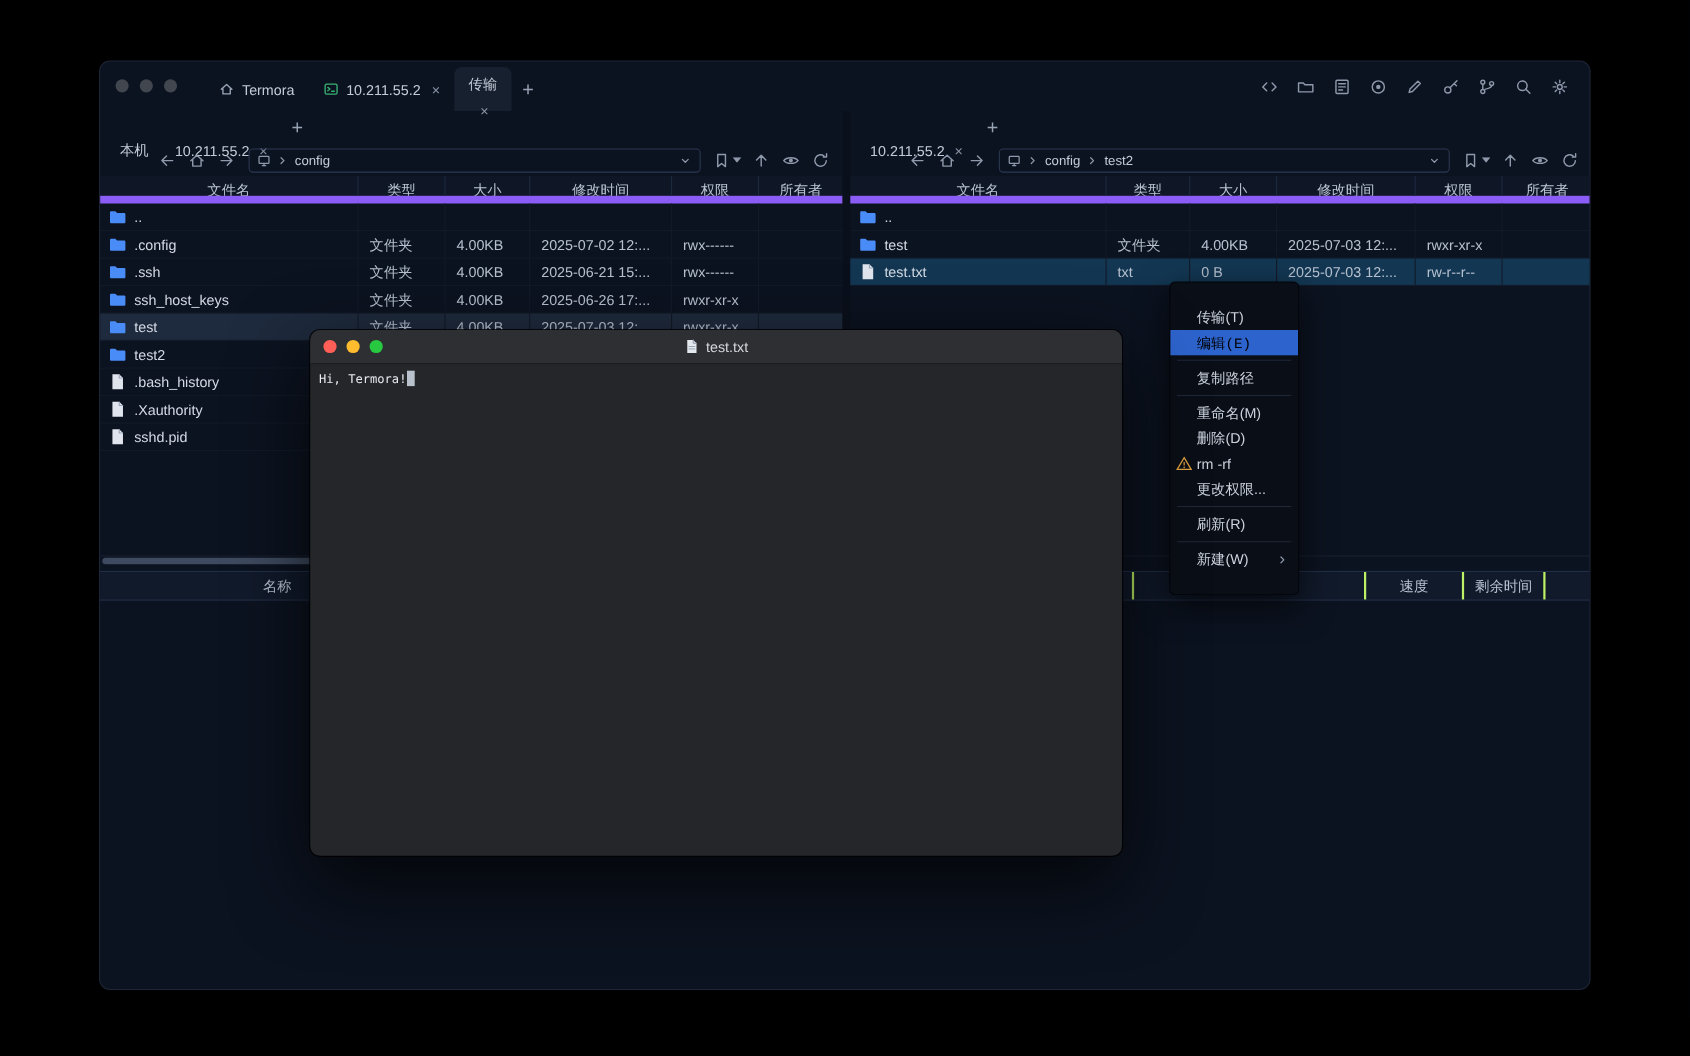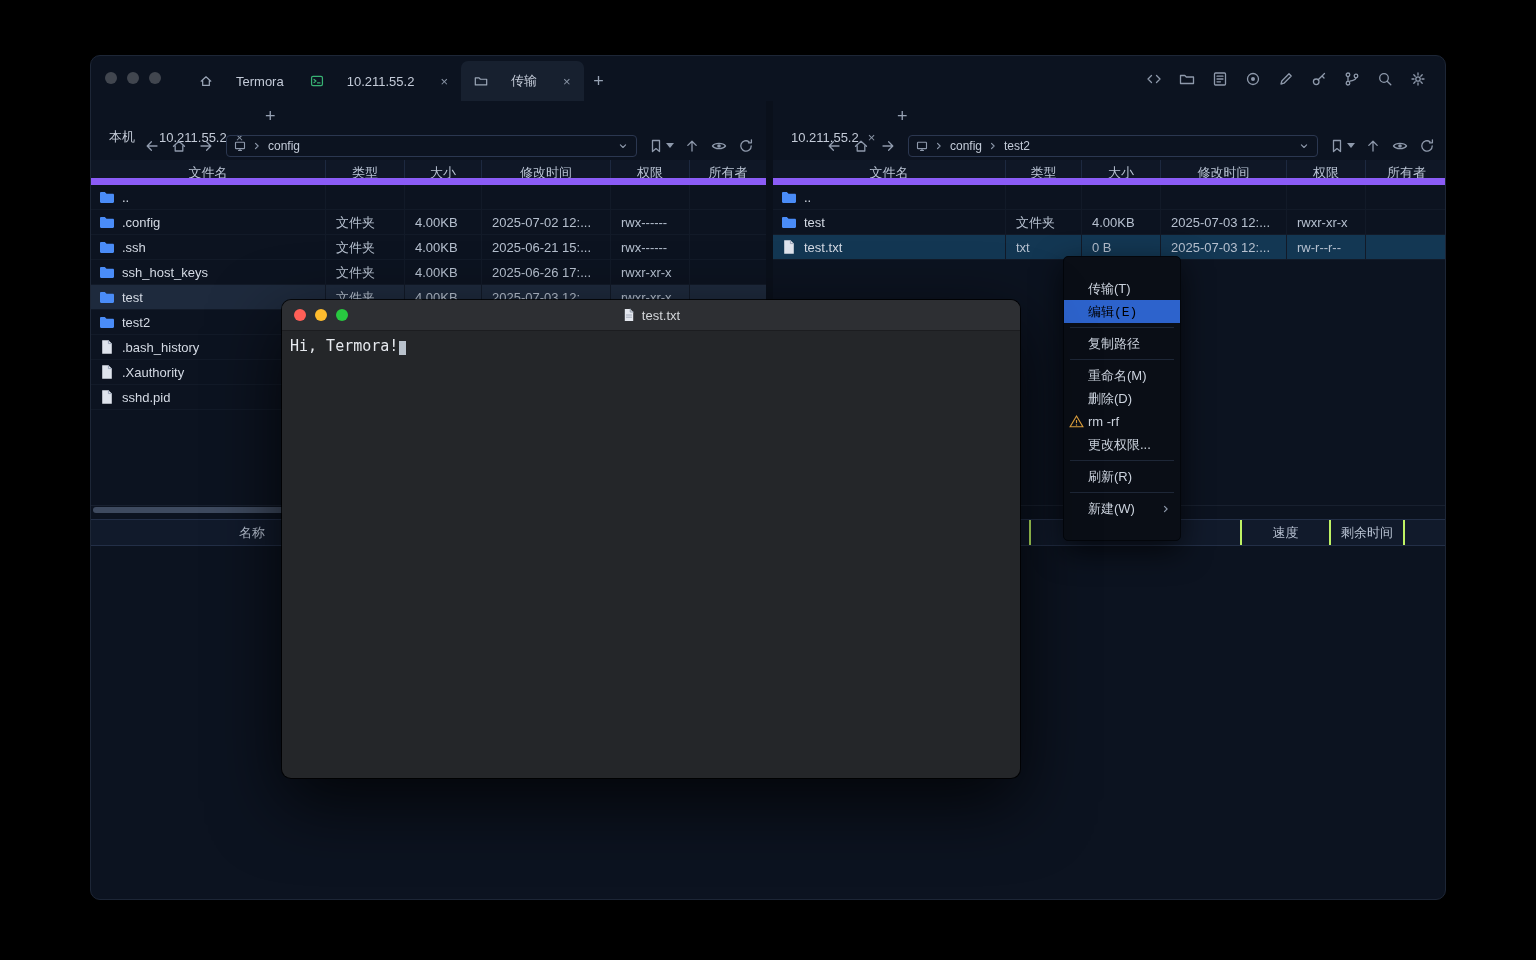--- a/index.html
+++ b/index.html
@@ -11,22 +11,22 @@
   svg.icf{width:16px;height:16px;flex:none;}
 
   .window{position:absolute;left:90px;top:55px;width:1356px;height:845px;background:#0c1320;
     border:1px solid #1d2636;border-radius:10px;overflow:hidden;}
 
   
   .titlebar{position:absolute;left:0;top:0;right:0;height:45px;}
   .lights{position:absolute;left:14px;top:16px;display:flex;gap:10px;}
   .light{width:12px;height:12px;border-radius:50%;background:#41464f;}
   .main-tabs{position:absolute;left:95px;top:5px;height:40px;display:flex;align-items:stretch;}
-  .mtab{display:flex;align-items:center;gap:23px;padding:0 13px;font-size:13px;color:#c4cbd8;border-radius:7px 7px 0 0;}
-  .mtab.active{background:#17202f;}
+  .mtab{display:flex;align-items:center;gap:7px;padding:0 13px;font-size:13px;color:#c4cbd8;border-radius:7px 7px 0 0;}
+  .mtab.active{background:#17202f;flex-direction:column;}
   .x{color:#8a95a6;font-size:13px;margin-left:3px;cursor:default;}
   .tab-plus{width:30px;display:flex;align-items:center;justify-content:center;color:#97a2b3;font-size:18px;}
   .toolbar{position:absolute;right:14px;top:10px;display:flex;gap:7px;}
   .tbi{width:26px;height:26px;display:flex;align-items:center;justify-content:center;border-radius:5px;}
 
   
   .pane{position:absolute;top:45px;height:404px;}
   .pane.left{left:0;width:675px;}
   .pane.right{left:682px;width:674px;}
   .vdivider{position:absolute;left:675px;top:45px;width:7px;height:404px;background:#0a101b;}
@@ -72,21 +72,21 @@
   .msep{height:1px;background:#1e2737;margin:4px 6px;}
 
   
   .editor{position:absolute;left:282px;top:300px;width:738px;height:478px;border-radius:9px;background:#242629;
     box-shadow:0 25px 70px rgba(0,0,0,.75),0 0 0 1px rgba(0,0,0,.8);z-index:50;overflow:hidden;}
   .etitle{height:31px;background:#2d2f33;display:flex;align-items:center;justify-content:center;gap:6px;font-size:13px;
     color:#d3d6da;position:relative;border-bottom:1px solid #1c1d20;}
   .elights{position:absolute;left:12px;top:9px;display:flex;gap:9px;}
   .el{width:12px;height:12px;border-radius:50%;}
   .el.r{background:#ff5f57;} .el.y{background:#febc2e;} .el.g{background:#28c840;}
-  .econtent{padding:6px 8px;font-family:"DejaVu Sans Mono","Liberation Mono",monospace;font-size:15px;color:#e6e9ee;}
+  .econtent{padding:6px 8px;font-family:"DejaVu Sans Mono","Liberation Mono",monospace;font-size:11px;color:#e6e9ee;}
   .cursor{display:inline-block;width:7px;height:14px;background:#b9c2cc;margin-left:1px;vertical-align:text-bottom;}
 </style>
 </head>
 <body>
 
 <svg width="0" height="0" style="position:absolute" aria-hidden="true">
   <defs>
     <symbol id="i-folder" viewBox="0 0 16 16">
         <path d="M1 4.2c0-.7.5-1.2 1.2-1.2h3.6l1.7 1.7h6.3c.7 0 1.2.5 1.2 1.2v6.9c0 .7-.5 1.2-1.2 1.2H2.2c-.7 0-1.2-.5-1.2-1.2z" fill="#4a8cf7" stroke="none"></path>
       </symbol>

